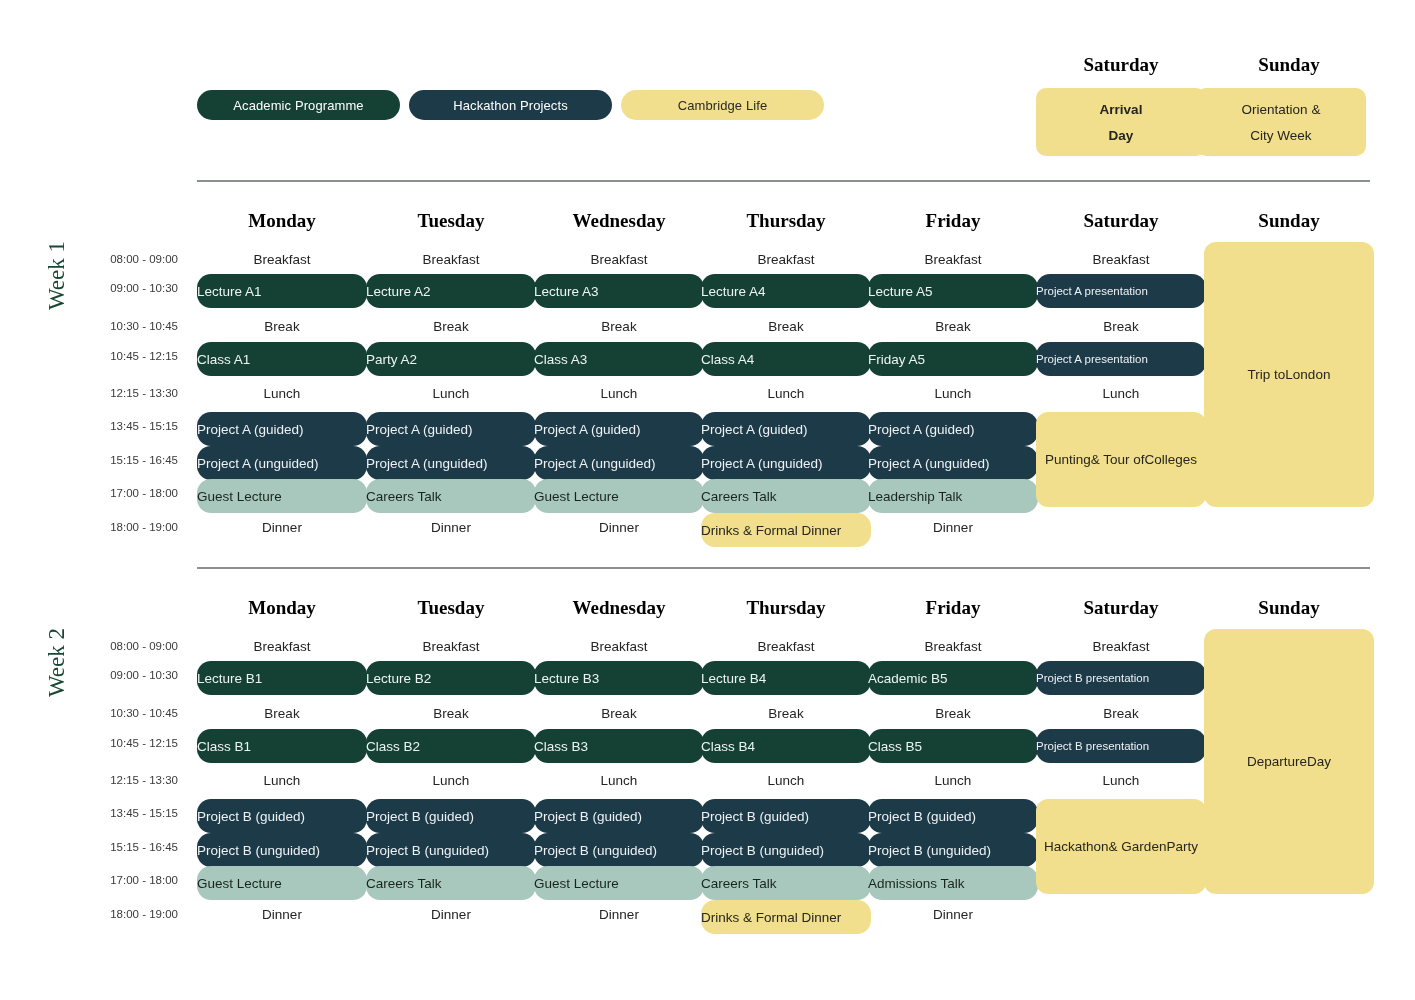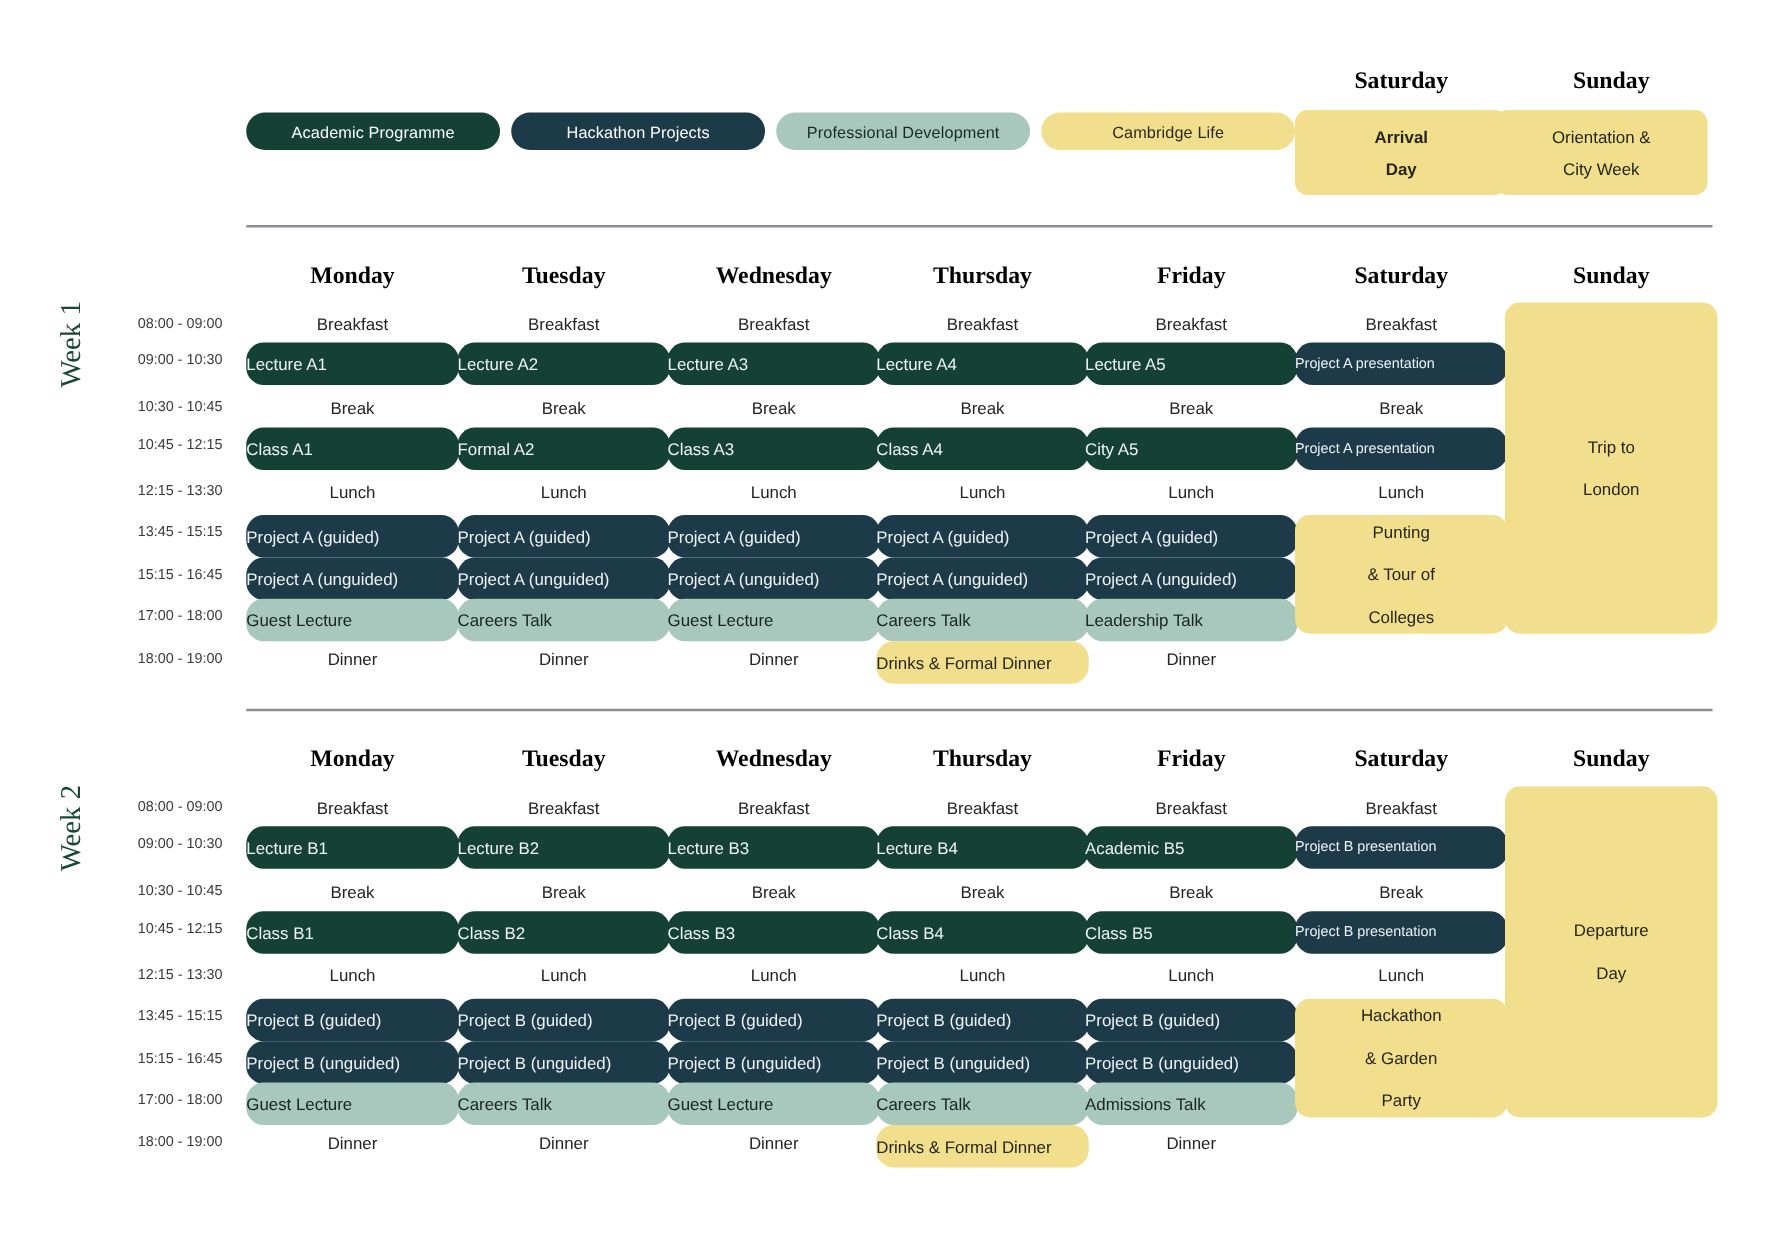--- a/index.html
+++ b/index.html
@@ -97,39 +97,36 @@
   .k-academic{background:#144134;color:#eef4f1;}
   .k-hackathon{background:#1d3a49;color:#eef2f4;}
   .k-professional{background:#a9c8bd;color:#18251f;}
   .k-cambridge{background:#f1df8d;color:#26261c;}
   .pill.small{font-size:11.5px;}
 
   
   .block{
     position:absolute; width:170px;
     background:#f1df8d; border-radius:12px;
-    display:flex;flex-direction:column;align-items:center;justify-content:center;
+    display:flex;align-items:center;justify-content:center;
     font-size:13.5px;color:#26261c; box-sizing:border-box;
   }
   .block .line{height:34px;line-height:34px;}
 </style>
 </head>
 <body>
 
 <div class="page">
 
   <div class="legend">
     <div class="legend-chip chip-academic">
         <span>Academic Programme</span>
       </div>
     <div class="legend-chip chip-hackathon">
         <span>Hackathon Projects</span>
-      </div>
-    <div class="legend-chip chip-professional">
-        <span>Professional Development</span>
       </div>
     <div class="legend-chip chip-cambridge">
         <span>Cambridge Life</span>
       </div>
   </div>
 
   <div class="pre-head pre-sat-head">Saturday</div>
   <div class="pre-head pre-sun-head">Sunday</div>
   <div class="pre-cell pre-sat-cell">
     <span>Arrival</span>
@@ -212,30 +209,30 @@
       <div class="cell plain" style="left: 868px; width: 170px; top: 107px;">
         <span>Break</span>
       </div>
       <div class="cell plain" style="left: 1036px; width: 170px; top: 107px;">
         <span>Break</span>
       </div>
       <div class="pill k-academic" style="left: 197px; width: 170px; top: 132px;">
         <span>Class A1</span>
       </div>
       <div class="pill k-academic" style="left: 366px; width: 170px; top: 132px;">
-        <span>Formal A2</span>
+        <span>Party A2</span>
       </div>
       <div class="pill k-academic" style="left: 534px; width: 170px; top: 132px;">
         <span>Class A3</span>
       </div>
       <div class="pill k-academic" style="left: 701px; width: 170px; top: 132px;">
         <span>Class A4</span>
       </div>
       <div class="pill k-academic" style="left: 868px; width: 170px; top: 132px;">
-        <span>City A5</span>
+        <span>Friday A5</span>
       </div>
       <div class="pill k-hackathon small" style="left: 1036px; width: 170px; top: 132px;">
         <span>Project A presentation</span>
       </div>
       <div class="cell plain" style="left: 197px; width: 170px; top: 174px;">
         <span>Lunch</span>
       </div>
       <div class="cell plain" style="left: 366px; width: 170px; top: 174px;">
         <span>Lunch</span>
       </div>

